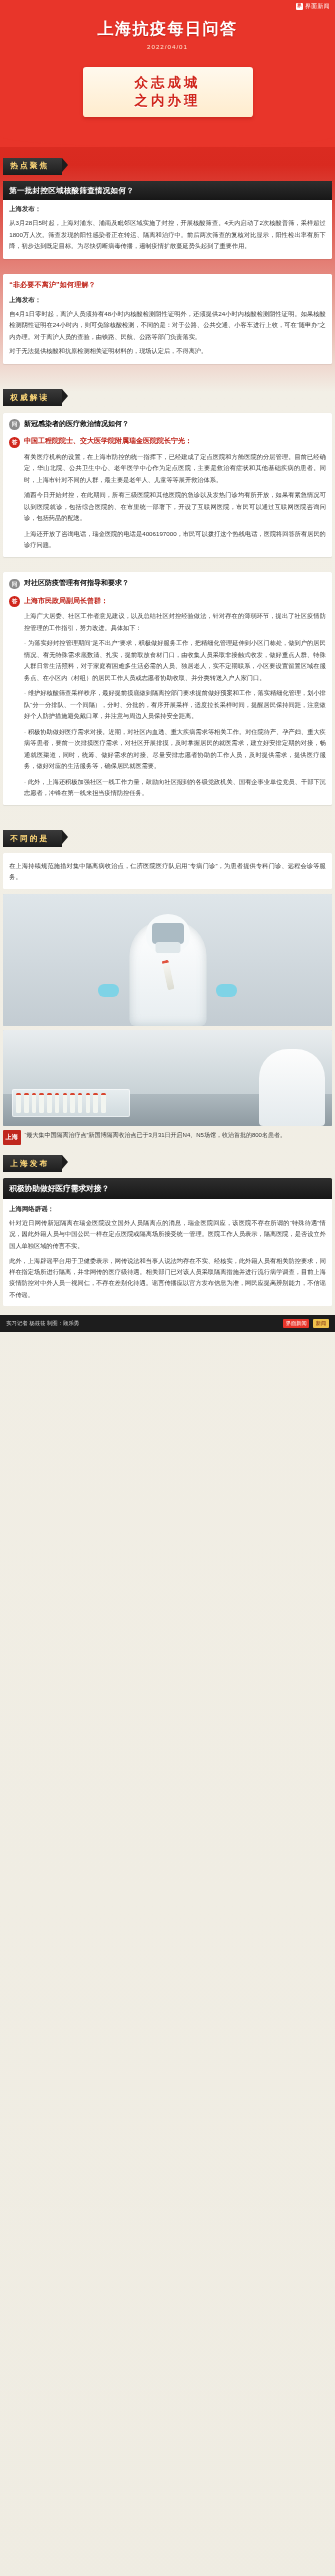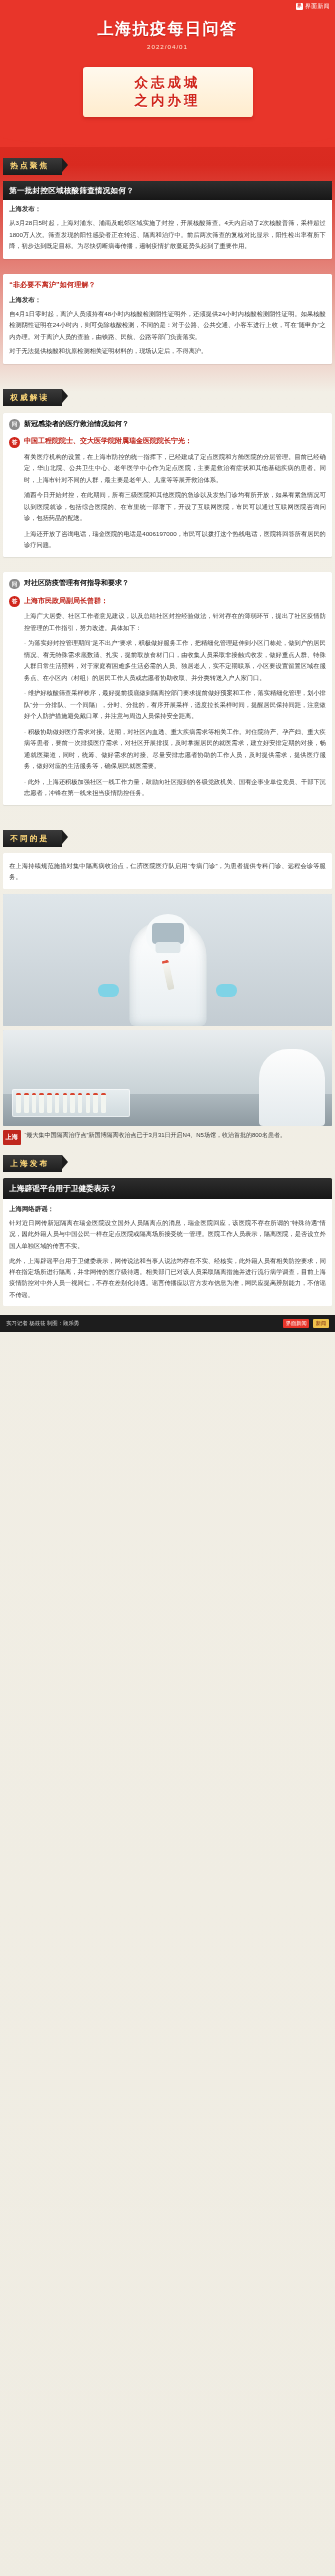--- a/index.html
+++ b/index.html
@@ -434,21 +434,21 @@
     </div>
 
     <div class="caption-row">
       <div class="caption-bar">上海</div>
       <div class="caption-text">“最大集中国隔离治疗点”新国博隔离收治点已于3月31日开启N4、N5场馆，收治首批的800名患者。</div>
     </div>
   </div>
 
   <div class="section">
     <div class="ribbon">上海发布</div>
-    <div class="rumor-head">上海辟谣平台用于卫健委表示？</div>
+    <div class="rumor-head">积极协助做好医疗需求对接？</div>
     <div class="rumor-body">
       <div class="lead">上海网络辟谣：</div>
       <p class="body">针对近日网传新冠隔离在瑞金医院设立国外人员隔离点的消息，瑞金医院回应，该医院不存在所谓的“特殊待遇”情况，因此外籍人员与中国公民一样在定点医院或隔离场所接受统一管理。医院工作人员表示，隔离医院，是否设立外国人单独区域的传言不实。</p>
       <p class="body">此外，上海辟谣平台用于卫健委表示，网传说法和当事人说法均存在不实、经核实，此外籍人员有相关防控要求，同样在指定场所进行隔离，并非网传的医疗级待遇。相关部门已对该人员采取隔离措施并进行流行病学调查，目前上海疫情防控对中外人员一视同仁，不存在差别化待遇。谣言传播应以官方发布信息为准，网民应提高辨别能力，不信谣不传谣。</p>
     </div>
   </div>
 
   <div class="footer">
     <span>实习记者 杨筱筱        制图：顾乐勇</span>
     <span class="logos">

